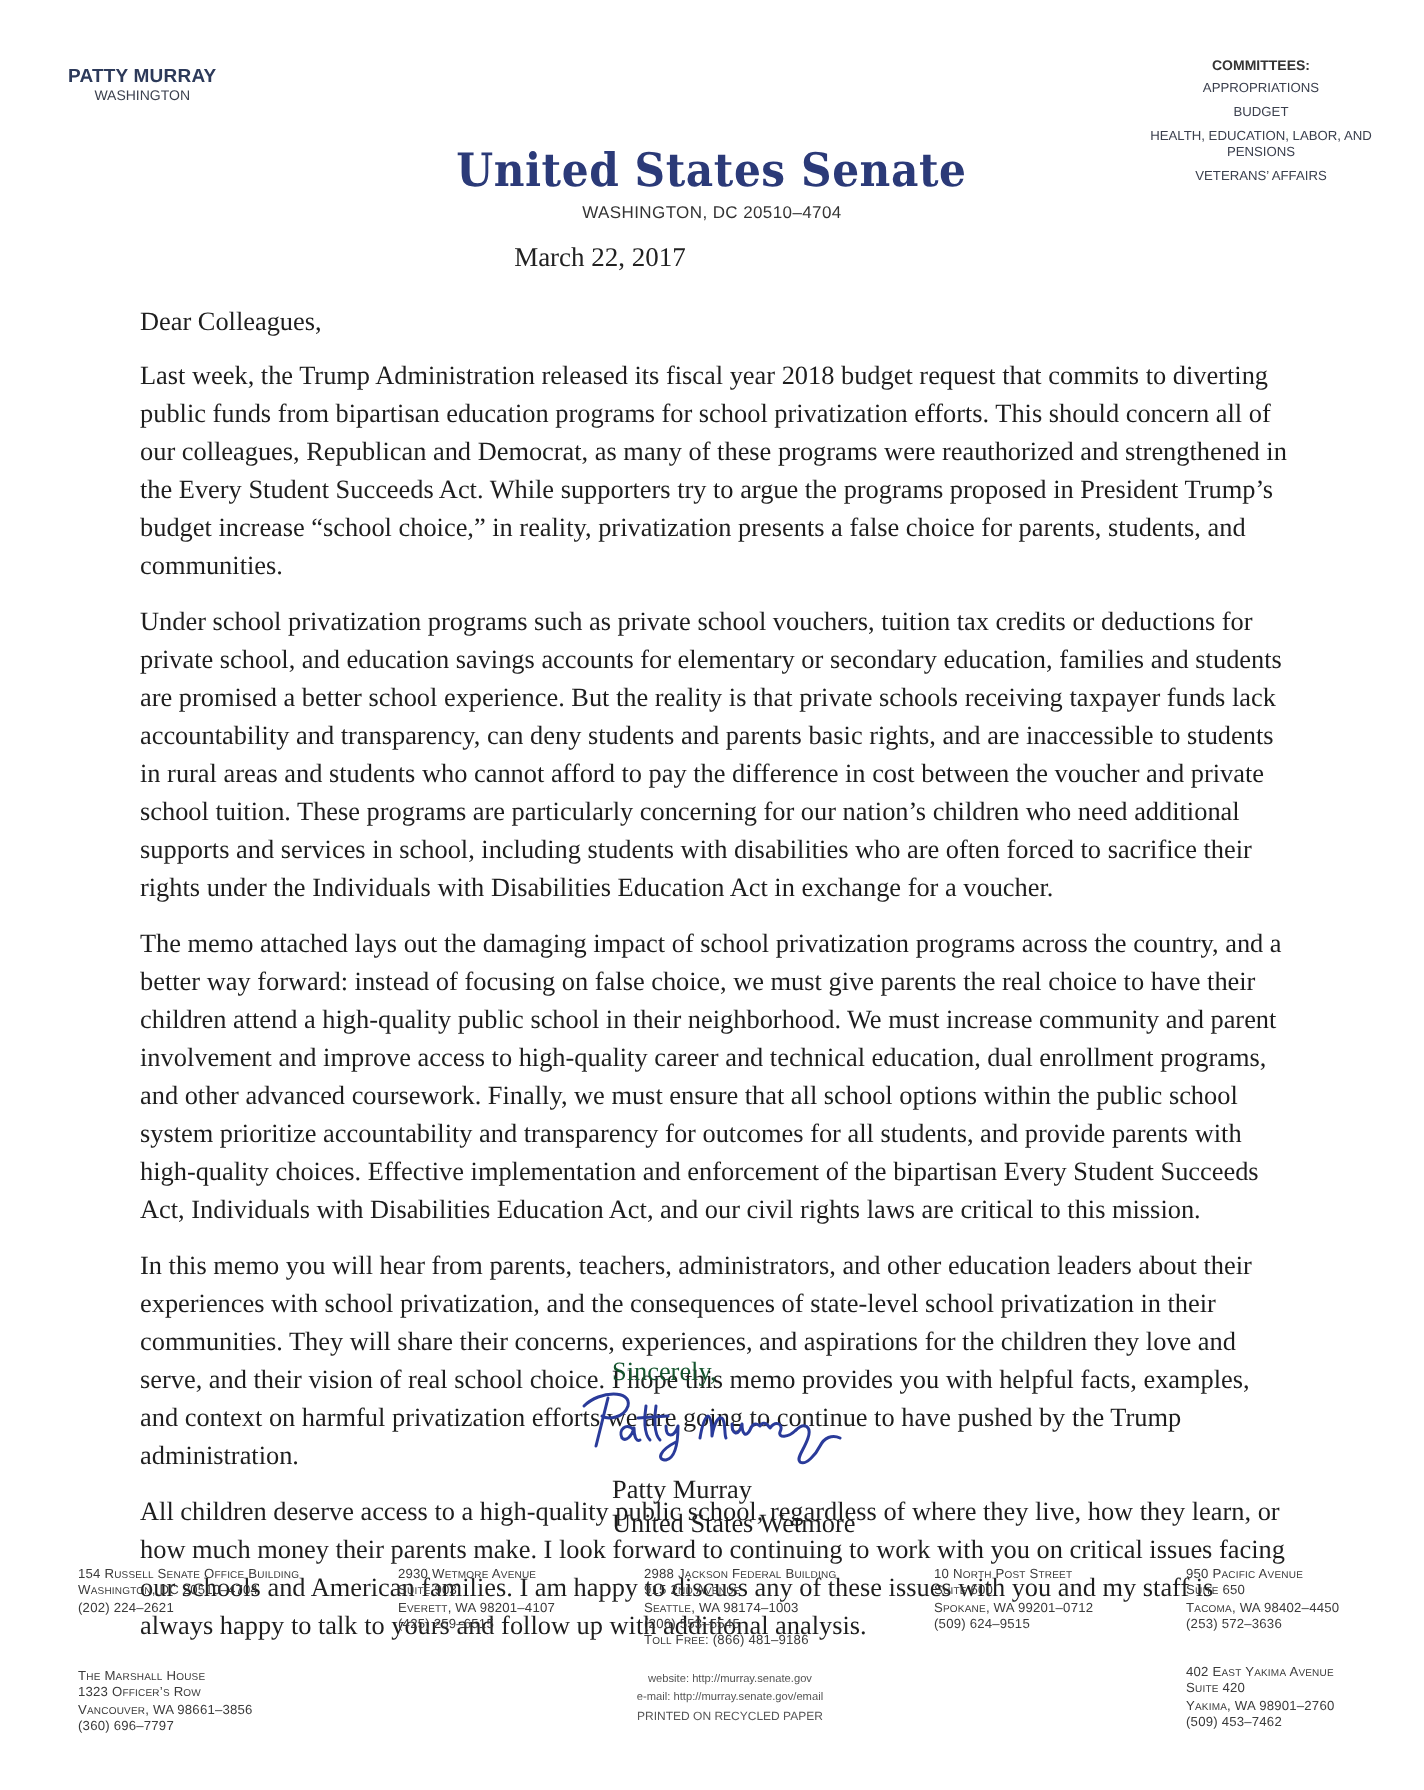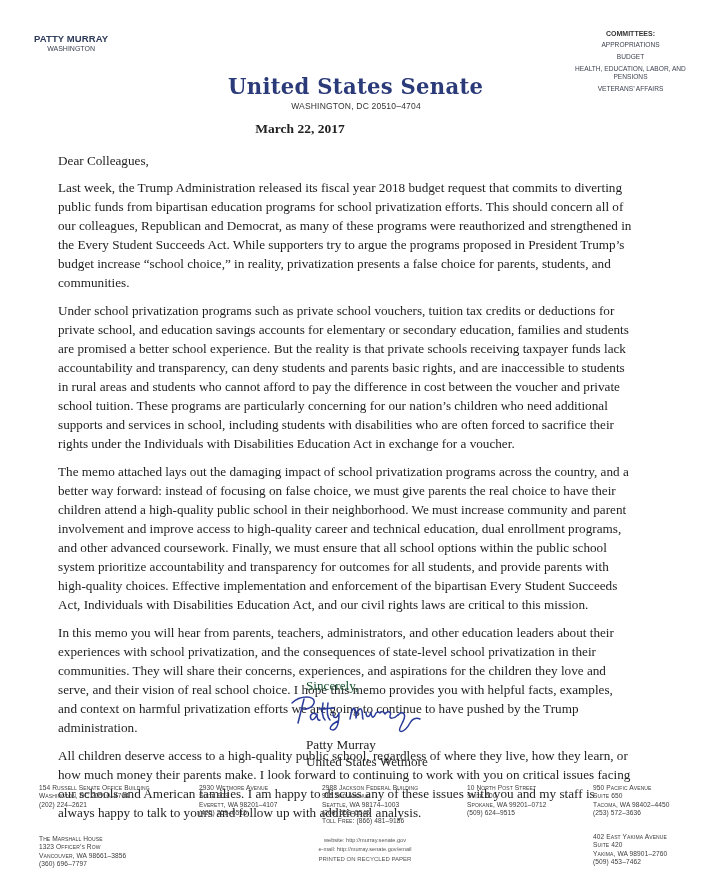--- a/index.html
+++ b/index.html
@@ -12,23 +12,23 @@
   .hdr-left .state { font-size: 7px; margin-top: 1px; color: #3a3f4d; }
 
   .hdr-center { position: absolute; left: 0; width: 712px; top: 72px; text-align: center; }
   .senate-title { font-family: "DejaVu Serif", serif; font-size: 23px; color: #2b3a78; font-weight: bold; letter-spacing: 0.3px; transform: scaleX(0.92); display: inline-block; }
   .senate-addr { font-size: 8.5px; color: #333; margin-top: 2px; letter-spacing: 0.2px; }
 
   .hdr-right { position: absolute; left: 568px; width: 125px; top: 30px; text-align: center; color: #3a3f4d; font-size: 6.6px; line-height: 1.2; }
   .hdr-right .c-title { font-weight: bold; font-size: 7px; margin-bottom: 3px; color: #333; }
   .hdr-right .c-item { margin-bottom: 4px; }
 
-  .date { position: absolute; left: 0; width: 600px; top: 121px; text-align: center; font-size: 13.5px; color: #222; font-weight: bold; }
+  .date { position: absolute; left: 0; width: 600px; top: 121px; text-align: center; font-size: 13.5px; color: #222; }
 
-  .letter { position: absolute; left: 58px; top: 151px; width: 575px; font-size: 13.2px; line-height: 19px; color: #1e1e1e; }
+  .letter { position: absolute; left: 70px; top: 151px; width: 575px; font-size: 13.2px; line-height: 19px; color: #1e1e1e; }
   .letter p { margin: 0 0 9px 0; }
   .letter .salutation { margin-bottom: 8px; }
 
   .closing { position: absolute; left: 306px; top: 677px; font-size: 13.2px; line-height: 18px; color: #14532d; }
   .signature { position: absolute; left: 290px; top: 693px; width: 135px; height: 40px; }
   .sig-name { position: absolute; left: 306px; top: 736px; font-size: 13.2px; line-height: 17px; color: #1e1e1e; }
 
   .footer-block { position: absolute; font-size: 6.6px; line-height: 8.3px; color: #3a3a3a; letter-spacing: 0.1px; }
   .sc { font-variant: small-caps; }
   .footer-center { position: absolute; left: 300px; width: 130px; top: 836px; text-align: center; font-size: 5.6px; line-height: 8.5px; color: #555; }

